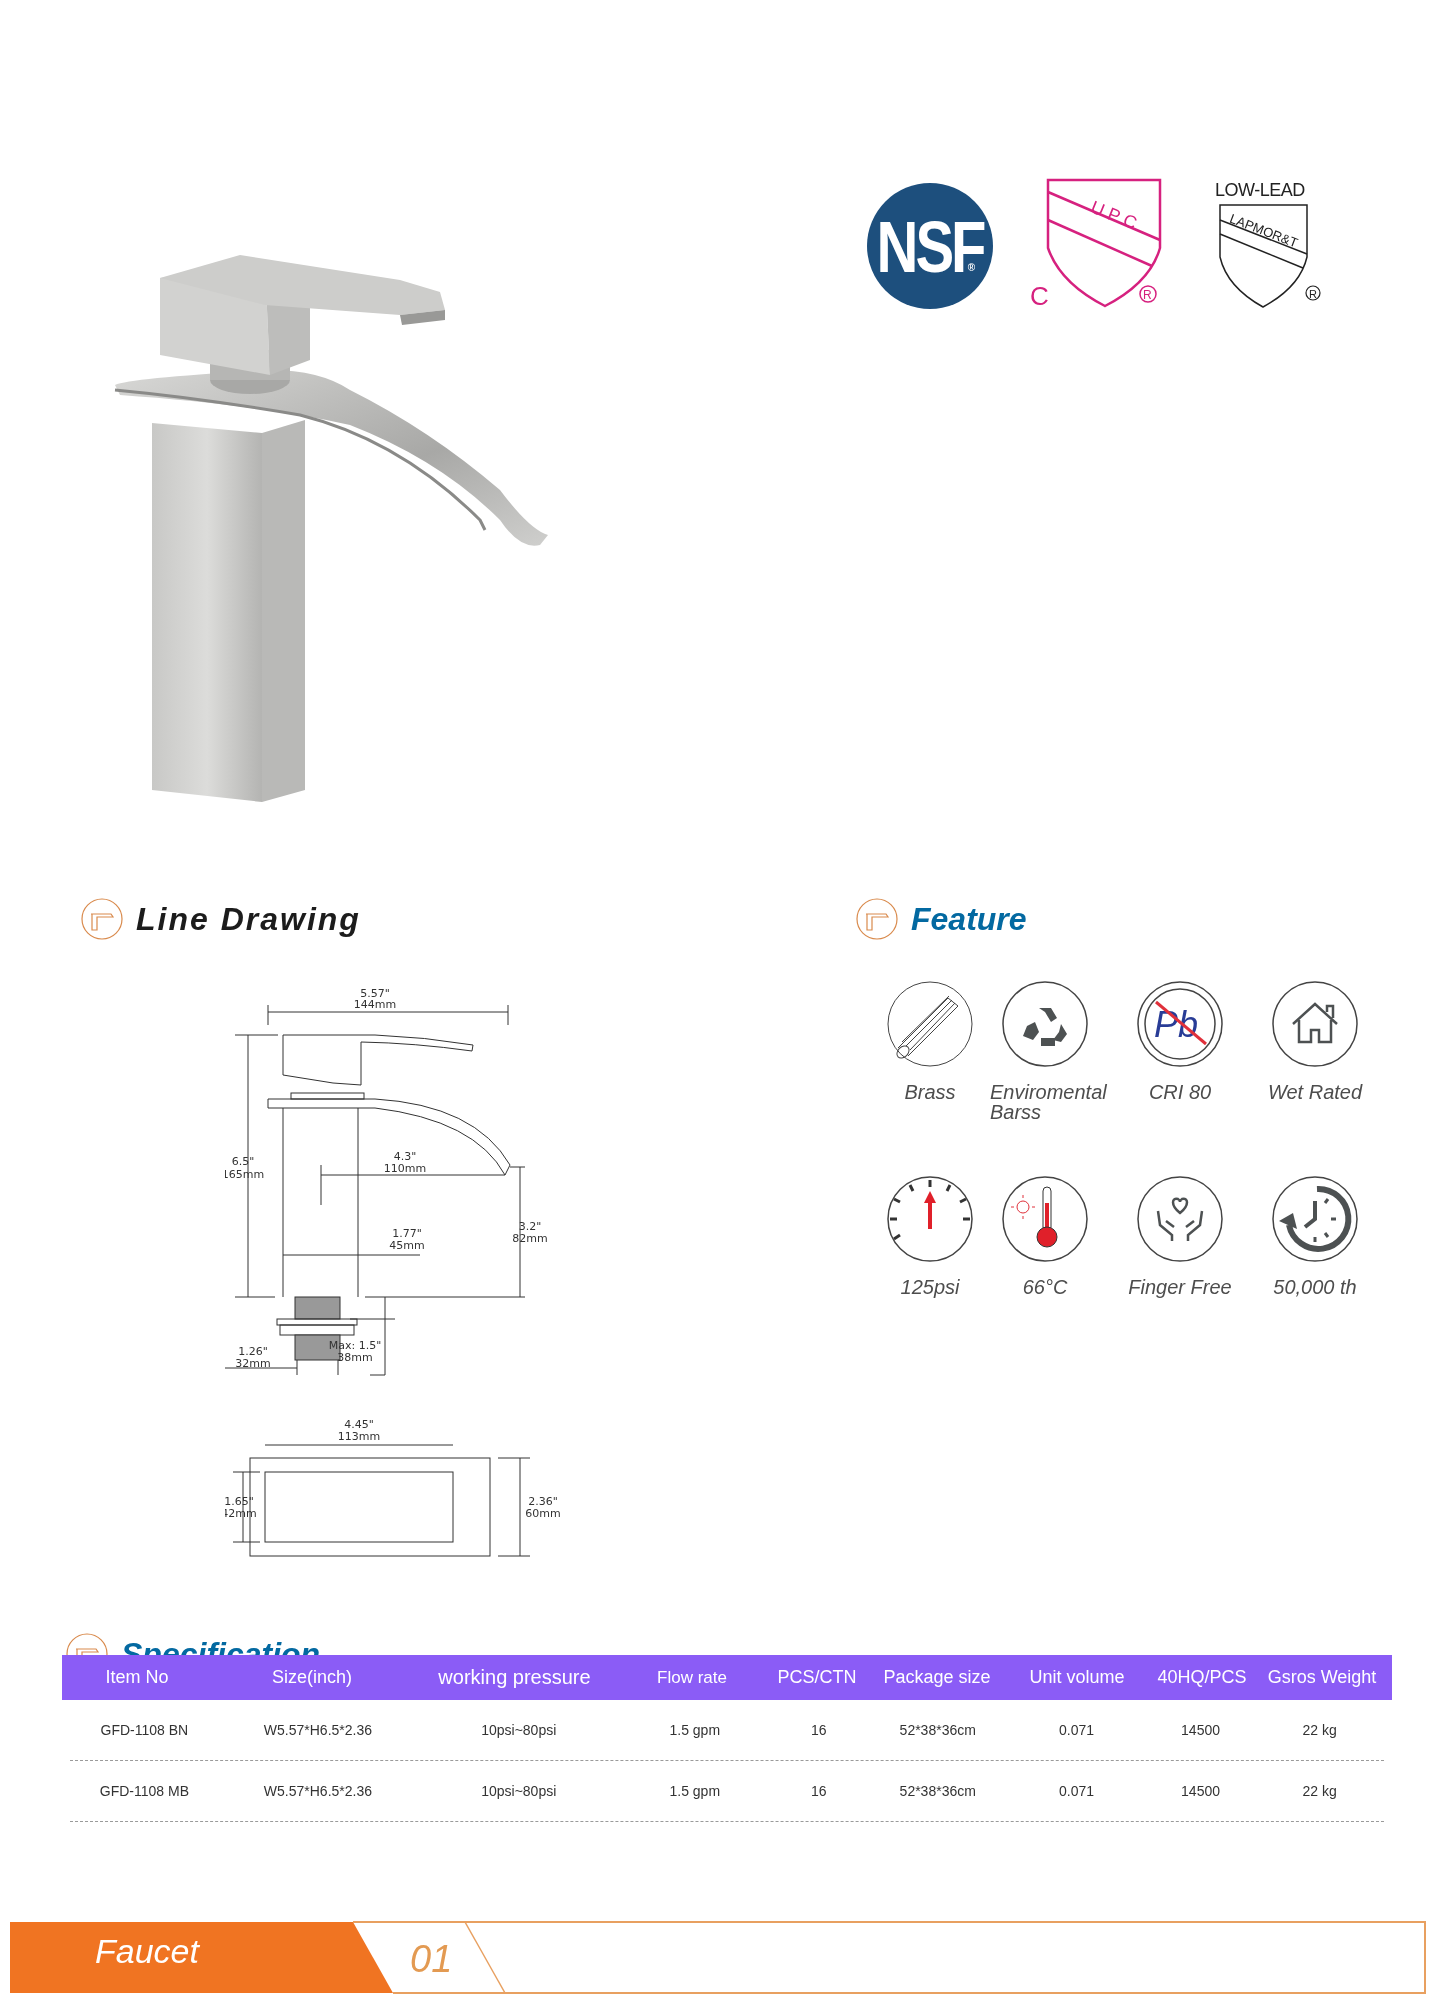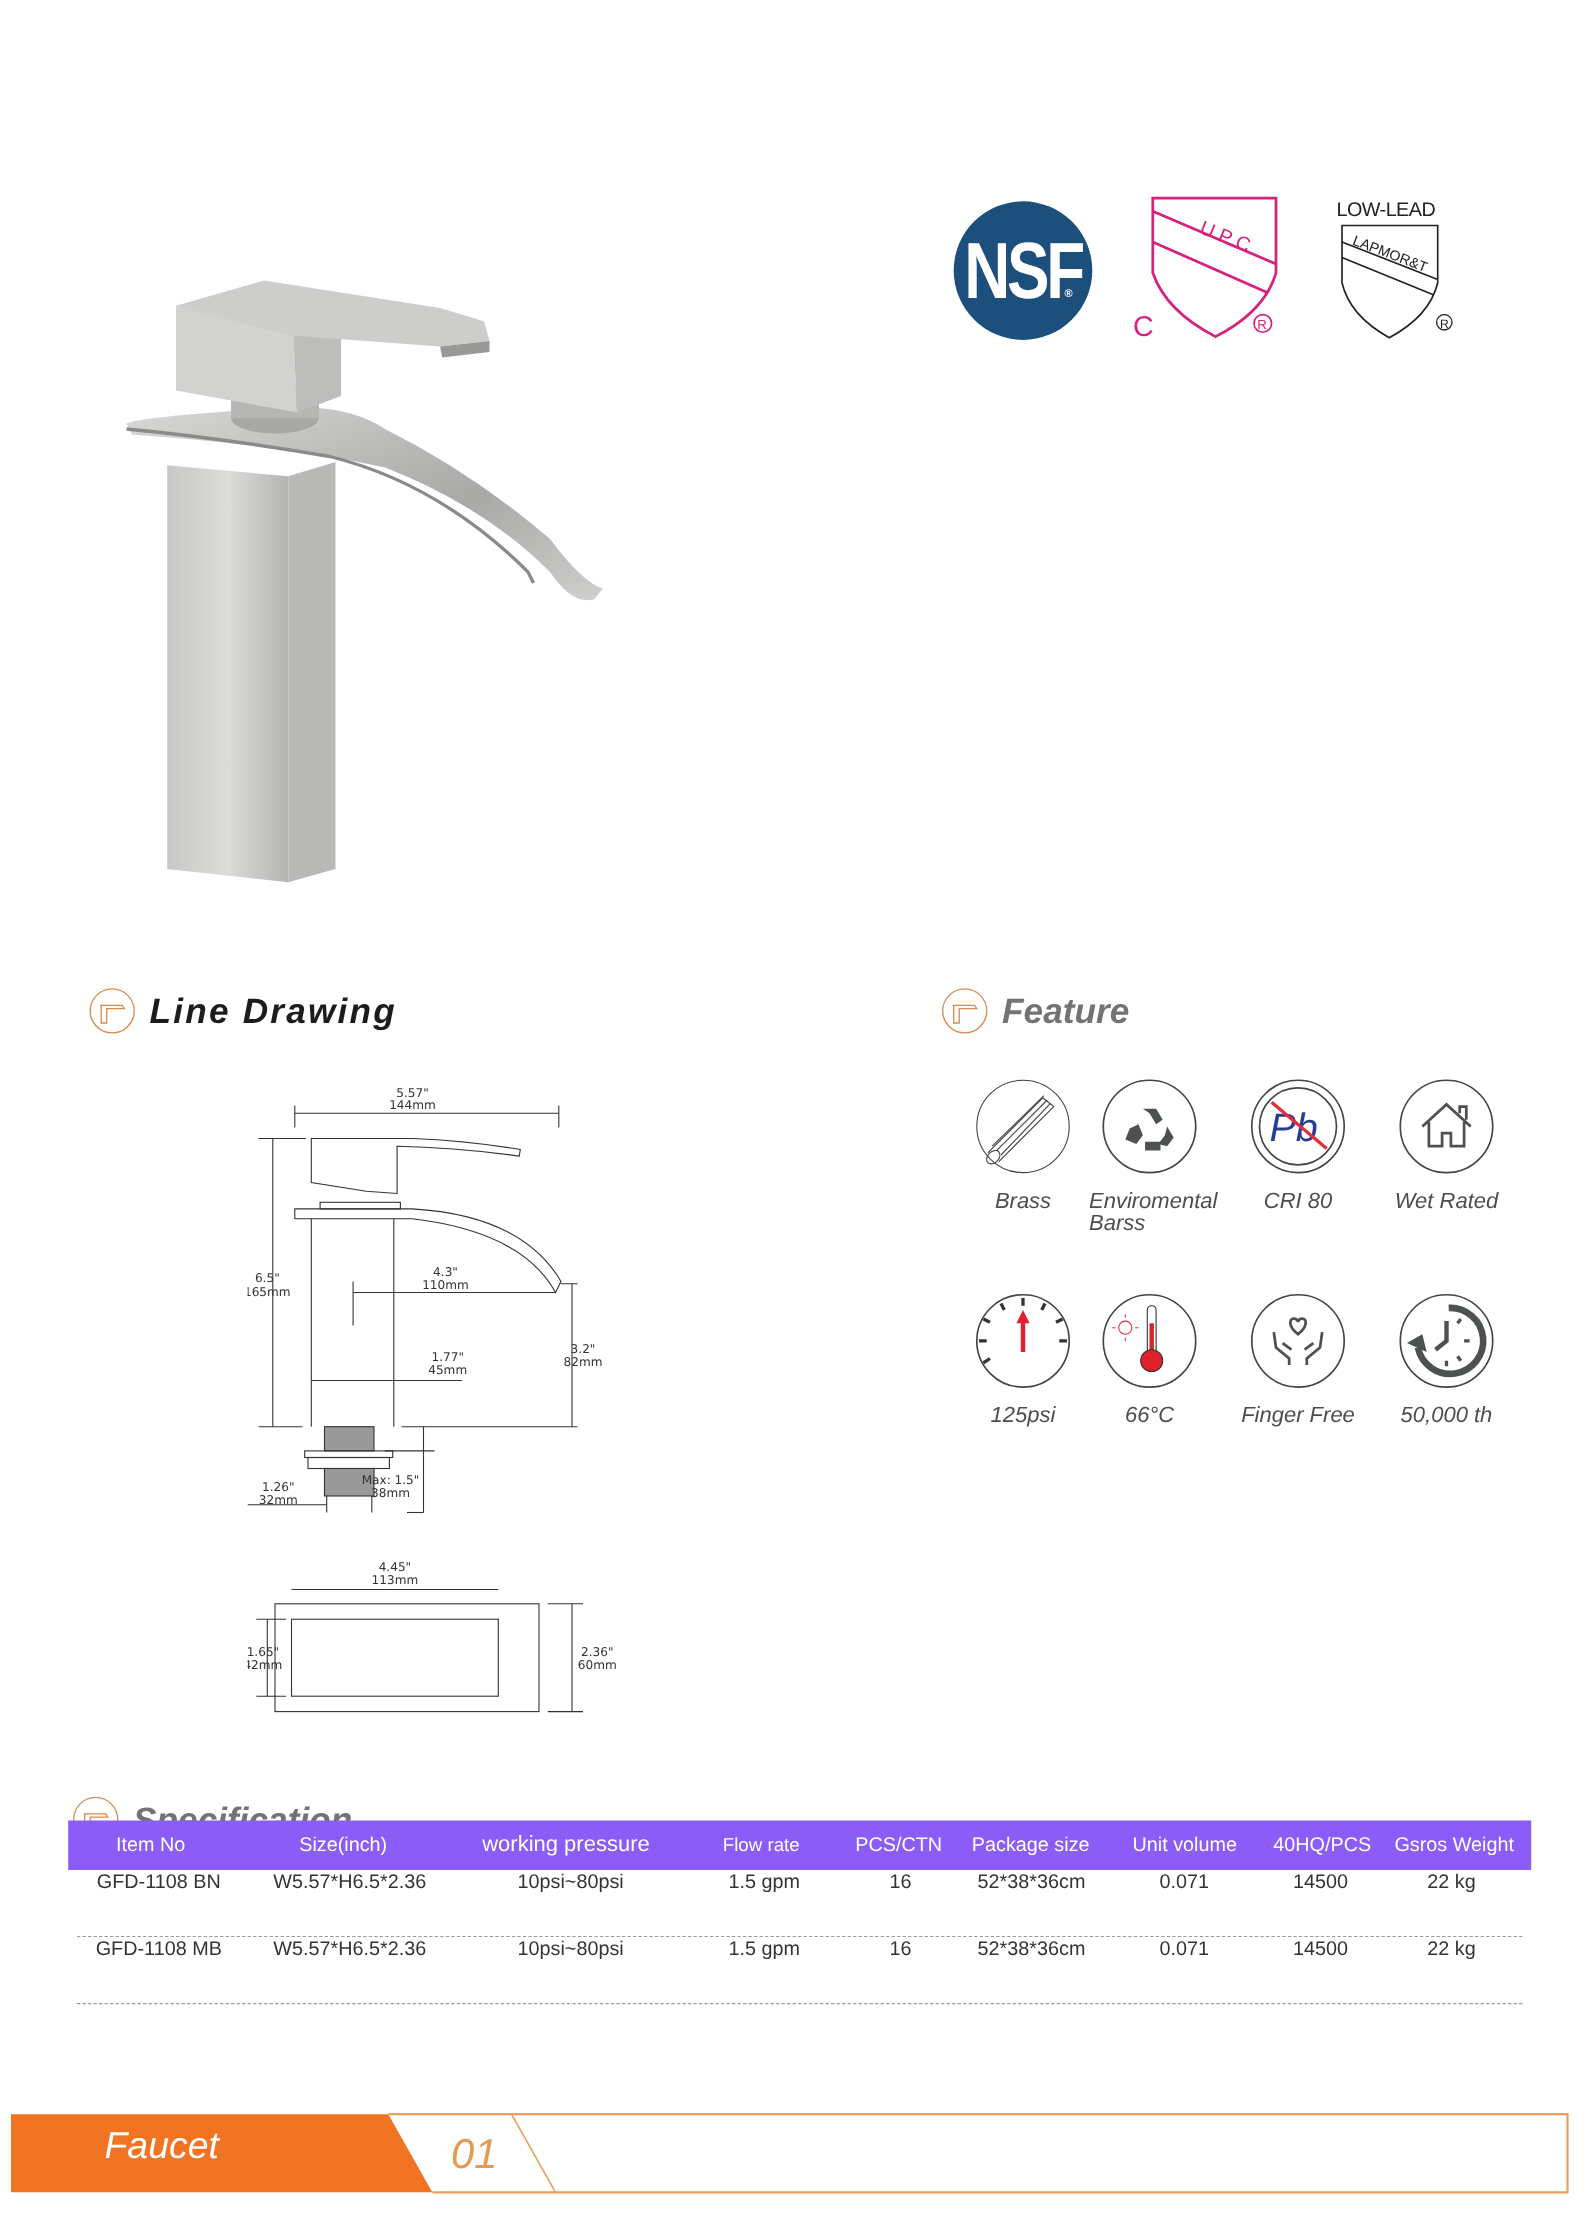--- a/index.html
+++ b/index.html
@@ -10,36 +10,36 @@
   .nsf { left: 867px; top: 183px; width: 126px; height: 126px; border-radius: 50%; background: #1d4f7d; display: flex; align-items: center; justify-content: center; }
   .nsf span { color: #fff; font-weight: bold; font-size: 58px; letter-spacing: -3px; transform: scaleY(1.25); font-family: "Liberation Sans", sans-serif; }
   .nsf .reg { position: absolute; right: 18px; bottom: 36px; font-size: 10px; transform: none; letter-spacing: 0; }
   .upc-wrap { left: 1030px; top: 178px; width: 135px; height: 135px; }
   .lead-title { left: 1215px; top: 180px; font-size: 18px; color: #222; letter-spacing: -0.5px; }
 
   
   .sec-head { display: flex; align-items: center; gap: 12px; }
   .sec-icon { width: 44px; height: 44px; }
   .sec-title { font-style: italic; font-weight: bold; font-size: 32px; color: #1c1c1c; }
-  .sec-title.gray { color: #737373; }
+  .sec-title.gray { color: #0369a1; }
   .sec-title.spaced { letter-spacing: 2px; }
 
   
   .drawing { left: 225px; top: 975px; width: 360px; height: 600px; }
   .dim-text { font-family: "DejaVu Sans", sans-serif; font-size: 11px; fill: #333; }
 
   
   .feat { width: 110px; text-align: center; }
   .feat-icon { width: 88px; height: 88px; display: block; margin: 0 auto; }
   .feat-label { font-style: italic; font-size: 20px; color: #4d4d4d; margin-top: 14px; line-height: 20px; text-align: left; }
 
   
   .spec-table { left: 62px; top: 1655px; width: 1330px; }
   .spec-header { height: 45px; background: #8b5cf6; display: flex; align-items: center; color: #fff; font-size: 18px; }
-  .spec-row { height: 60px; display: flex; align-items: flex-start; border-bottom: 1px dashed #9a9a9a; font-size: 18px; color: #333; margin: 0 8px; }
+  .spec-row { height: 60px; display: flex; align-items: center; border-bottom: 1px dashed #9a9a9a; font-size: 14px; color: #333; margin: 0 8px; }
   .col { text-align: center; white-space: nowrap; }
   .c1 { width: 150px; } .c2 { width: 200px; } .c3 { width: 205px; } .c4 { width: 150px; }
   .c5 { width: 100px; } .c6 { width: 140px; } .c7 { width: 140px; } .c8 { width: 110px; } .c9 { width: 130px; }
 
   
   .footer { left: 10px; top: 1920px; width: 1425px; height: 75px; }
   .footer-label { left: 95px; top: 1932px; font-style: italic; font-size: 34px; color: #fff; }
   .footer-num { left: 410px; top: 1938px; font-style: italic; font-size: 38px; color: #e39a52; }
 </style>
 </head>

